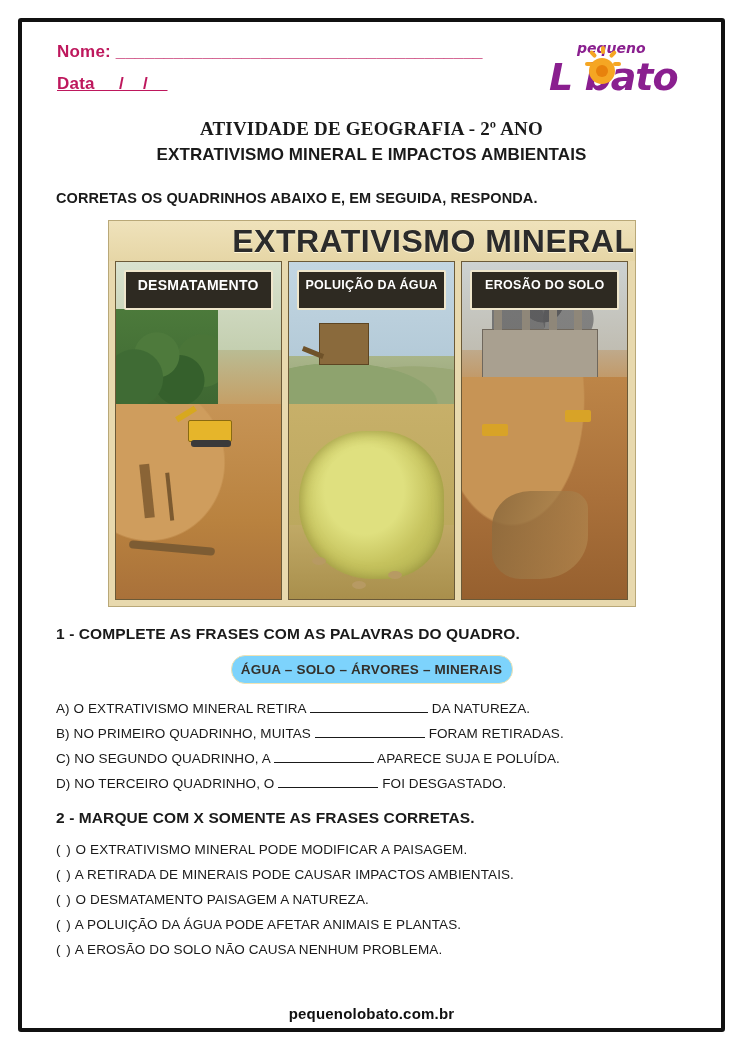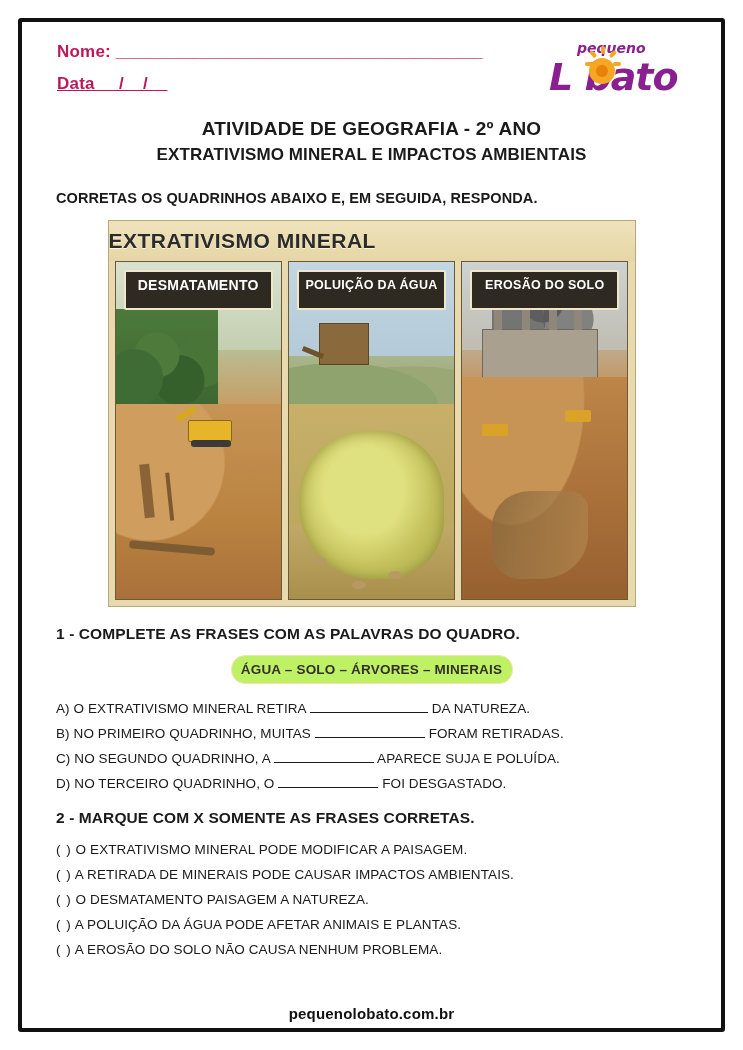--- a/index.html
+++ b/index.html
@@ -93,20 +93,21 @@
     transform-origin: 2px 18px;
   }
 
   
   .title1 {
     text-align: center;
     font-size: 19px;
     font-weight: bold;
     letter-spacing: .2px;
     margin-top: 2px;
+    font-family: Liberation Serif, serif;
   }
   .title2 {
     text-align: center;
     font-size: 17px;
     font-weight: bold;
     letter-spacing: .1px;
     margin-top: 5px;
   }
   .instruction {
     font-size: 14.5px;
@@ -124,22 +125,22 @@
     height: 387px;
     background: #e8d9ae;
     border: 1px solid #b9a878;
     overflow: hidden;
   }
   .fig-title {
     position: absolute;
     top: 0; left: 0; right: 0;
     height: 40px;
     line-height: 40px;
-    text-align: left;
-    font-size: 21px;
+    text-align: right;
+    font-size: 32px;
     font-weight: bold;
     letter-spacing: .5px;
     color: #2b2b2b;
     background: linear-gradient(#efe2bb, #e6d6a6);
     text-shadow: 0 1px 0 #fff6d8;
   }
   .panels {
     position: absolute;
     top: 40px; left: 6px; right: 6px; bottom: 6px;
     display: flex;
@@ -271,21 +272,21 @@
     font-size: 15.5px;
     font-weight: bold;
     margin-top: 18px;
     margin-left: 14px;
     letter-spacing: .1px;
   }
   .wordbox {
     margin: 12px auto 0 auto;
     width: 282px;
     text-align: center;
-    background: #bef264;
+    background: #7dd3fc;
     border: 1px solid #f0e3b4;
     border-radius: 14px;
     padding: 6px 8px;
     font-size: 13.5px;
     font-weight: bold;
     color: #33302b;
     letter-spacing: .2px;
   }
   .fill-list {
     margin-top: 16px;

